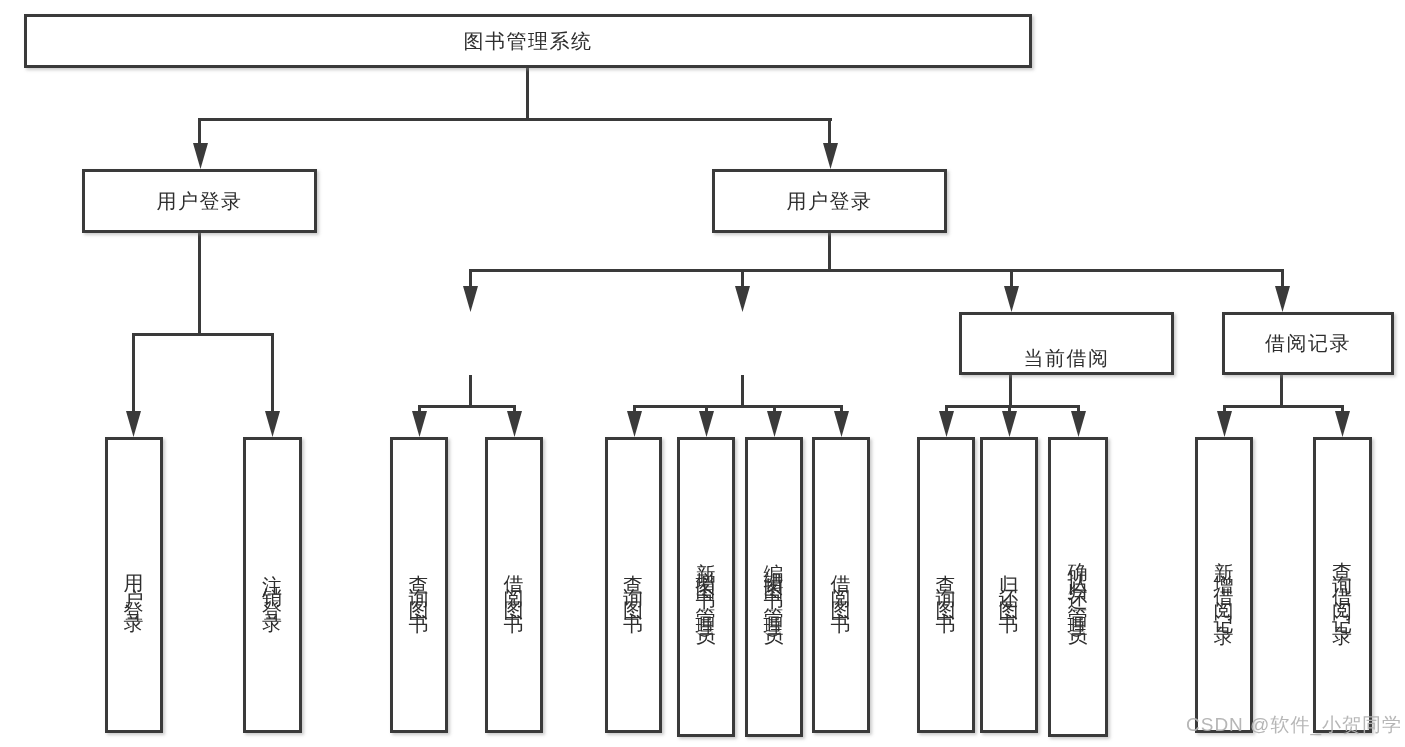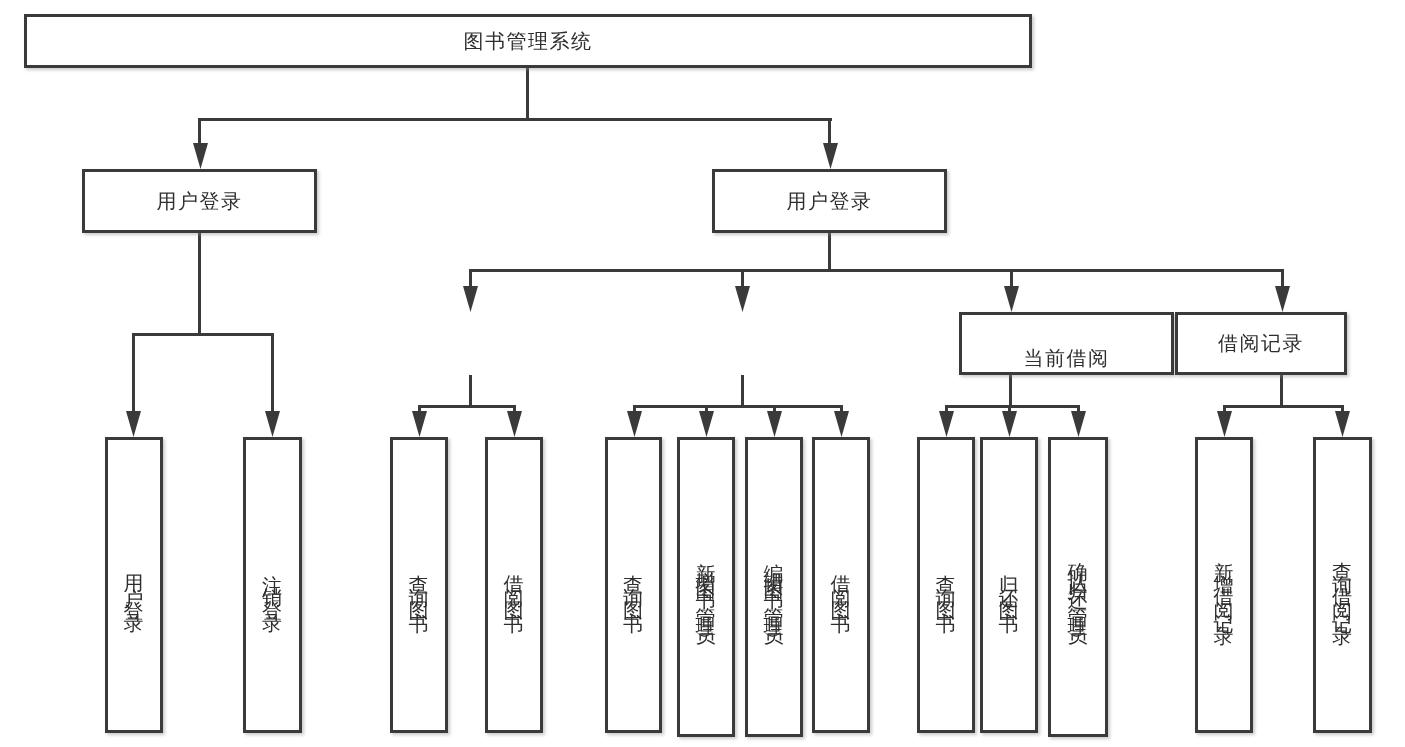--- a/index.html
+++ b/index.html
@@ -65,21 +65,21 @@
   <div class="ln" style="left:741px; top:269px; width:3px; height:20px;"></div>
   <div class="arrow" style="left:735px; top:286px;"></div>
   <div class="ln" style="left:1010px; top:269px; width:3px; height:20px;"></div>
   <div class="arrow" style="left:1004px; top:286px;"></div>
   <div class="ln" style="left:1281px; top:269px; width:3px; height:20px;"></div>
   <div class="arrow" style="left:1275px; top:286px;"></div>
 
   <div class="box h" style="left:959px; top:312px; width:215px; height:63px;align-items:flex-end;">
     <span>当前借阅</span>
   </div>
-  <div class="box h" style="left:1175px; top:312px; width:172px; height:63px;">
+  <div class="box h" style="left:1222px; top:312px; width:172px; height:63px;">
     <span>借阅记录</span>
   </div>
 
   <div class="ln" style="left:469px; top:375px; width:3px; height:33px;"></div>
   <div class="ln" style="left:418px; top:405px; width:98px; height:3px;"></div>
   <div class="ln" style="left:418px; top:405px; width:3px; height:10px;"></div>
   <div class="arrow" style="left:412px; top:411px;"></div>
   <div class="ln" style="left:513px; top:405px; width:3px; height:10px;"></div>
   <div class="arrow" style="left:507px; top:411px;"></div>
 
@@ -147,14 +147,15 @@
     <span>确认归还（管理员）</span>
   </div>
 
   <div class="box v" style="left:1195px; top:437px; width:58px; height:296px;">
     <span>新增借阅记录</span>
   </div>
   <div class="box v" style="left:1313px; top:437px; width:59px; height:296px;">
     <span>查询借阅记录</span>
   </div>
 
+  <div class="watermark">CSDN @软件_小贺同学</div>
 
 </div>
 
 </body></html>

